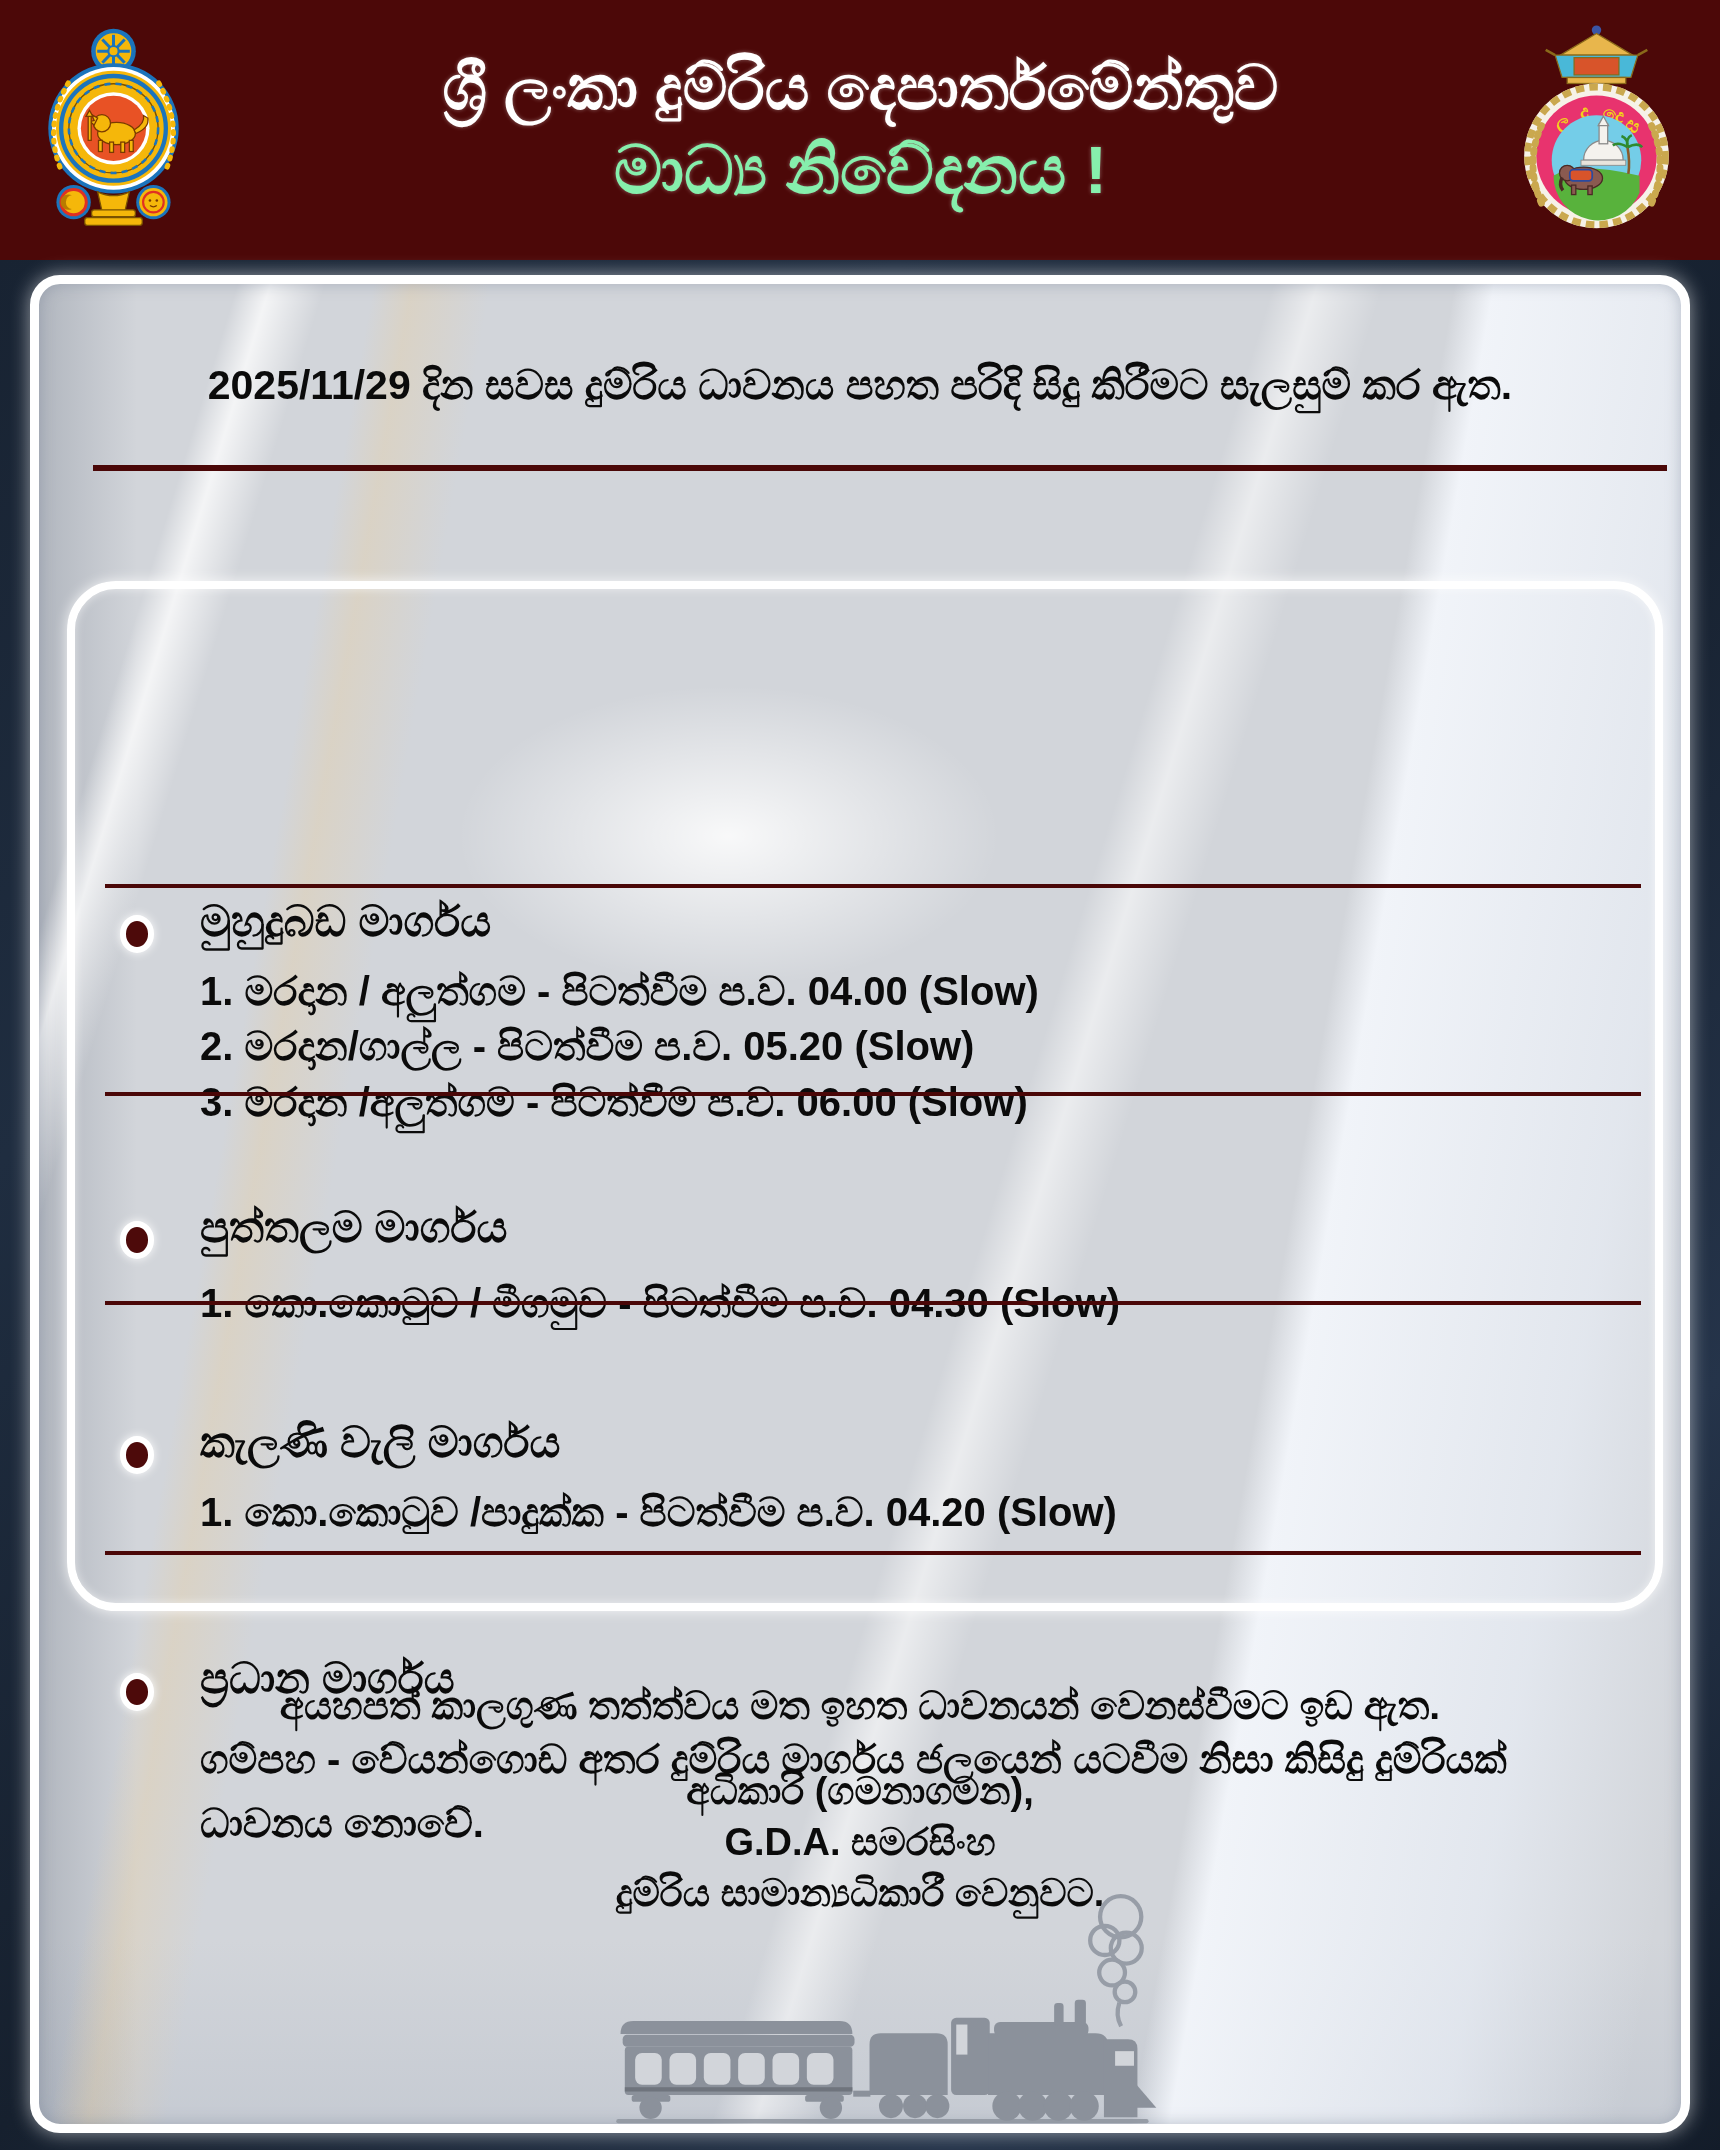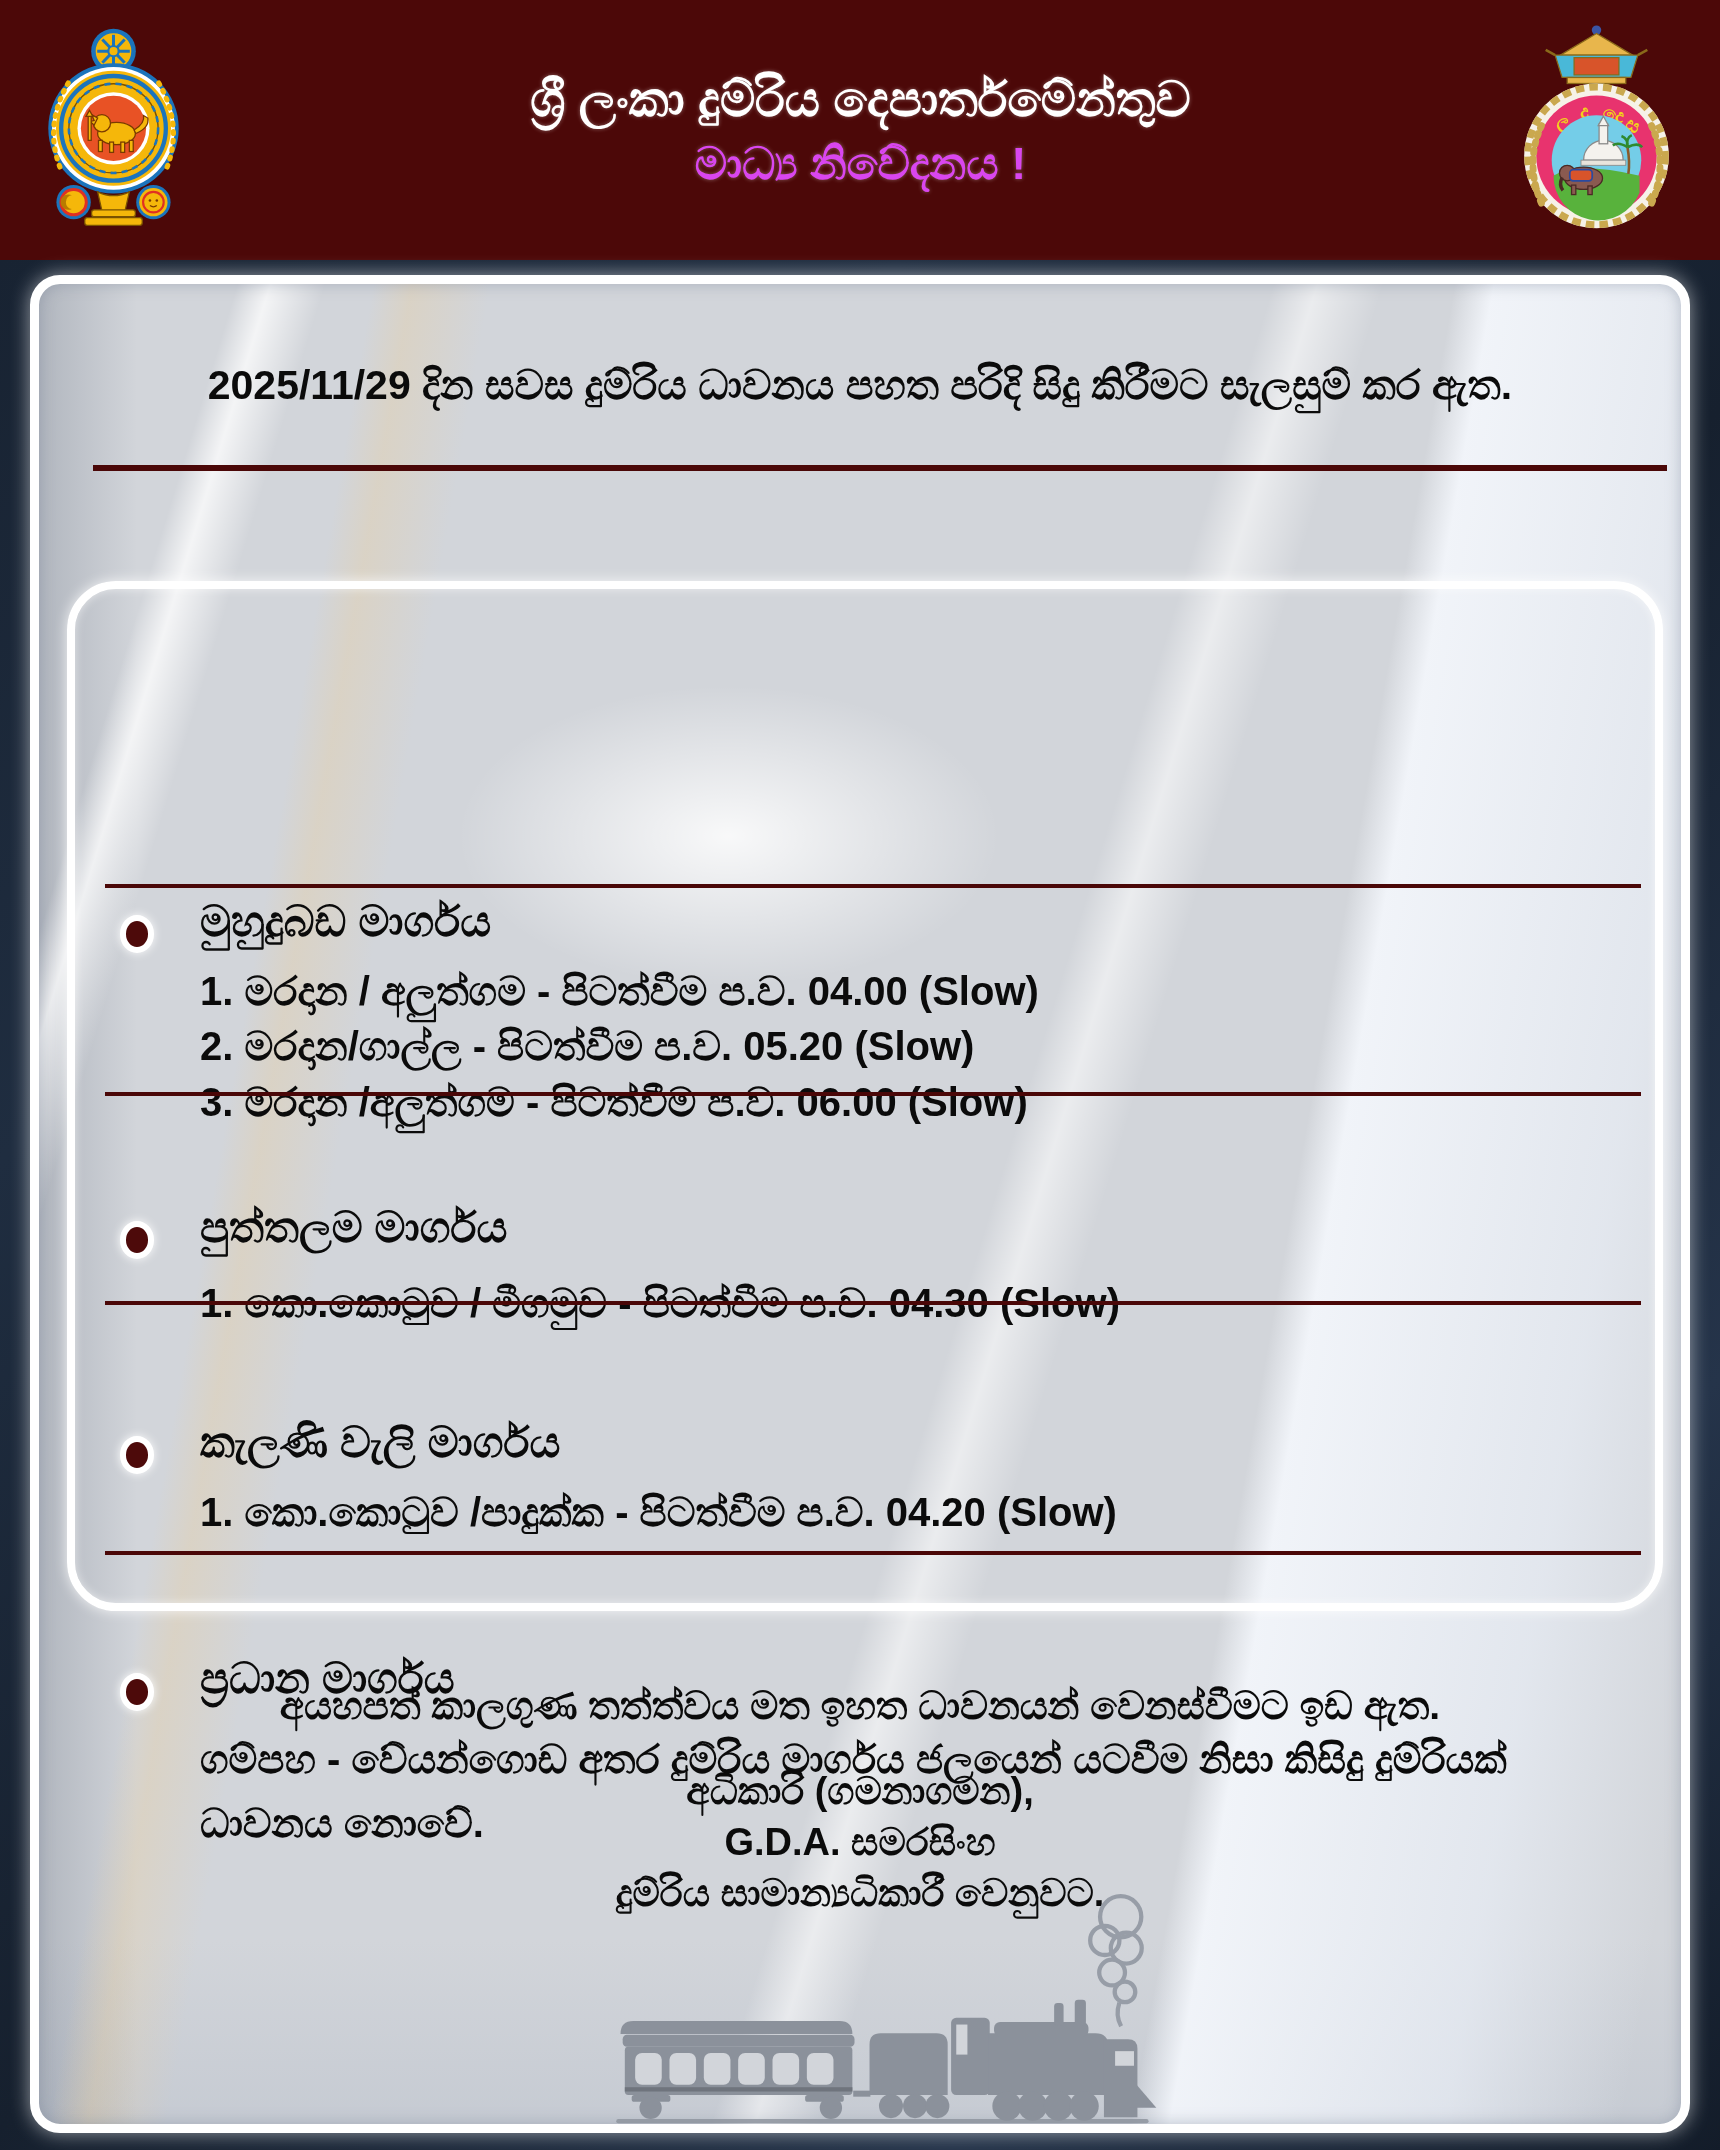--- a/index.html
+++ b/index.html
@@ -4,23 +4,23 @@
 <style>
   html,body{margin:0;padding:0;background:#10161f;}
   .page{position:relative;width:1721px;height:2151px;overflow:hidden;
         font-family:"Liberation Sans","DejaVu Sans",sans-serif;
         background:linear-gradient(135deg,#16202e 0%,#1f2d40 30%,#16202e 55%,#25344a 80%,#131c29 100%);}
   
   .header{position:absolute;left:0;top:0;width:1721px;height:260px;background:#4c0808;
           display:flex;align-items:center;justify-content:space-between;box-sizing:border-box;padding:0 47px;}
   .title-block{position:absolute;left:202px;right:202px;top:0;height:260px;display:flex;flex-direction:column;
                align-items:center;justify-content:center;gap:17px;}
-  .title-line1{font-size:49px;font-weight:bold;color:#ffffff;line-height:1;white-space:nowrap;
+  .title-line1{font-size:62px;font-weight:bold;color:#ffffff;line-height:1;white-space:nowrap;
                text-shadow:0 0 4.3px rgba(255,255,255,.35);}
-  .title-line2{font-size:45px;font-weight:bold;color:#d946ef;line-height:1;white-space:nowrap;
+  .title-line2{font-size:67px;font-weight:bold;color:#86efac;line-height:1;white-space:nowrap;
                text-shadow:0 0 4.3px rgba(255,255,255,.35);}
   .emblem{width:133px;height:211px;} .crest{width:155px;height:224px;}
   
   .card{position:absolute;left:30px;top:275px;width:1660px;height:1858px;box-sizing:border-box;
         border:9.5px solid #ffffff;border-radius:30px;
         box-shadow:0 0 19.4px rgba(255,255,255,.55), inset 0 0 15px rgba(120,130,150,.45);
         background:
           radial-gradient(ellipse 387px 215px at 42% 30%, rgba(255,255,255,.85), rgba(255,255,255,0) 70%),
           linear-gradient(107deg, rgba(255,255,255,0) 9%, rgba(255,255,255,.75) 10.5%, rgba(255,255,255,0) 13%),
           linear-gradient(107deg, rgba(255,255,255,0) 56%, rgba(255,255,255,.55) 58%, rgba(255,255,255,0) 61%),

